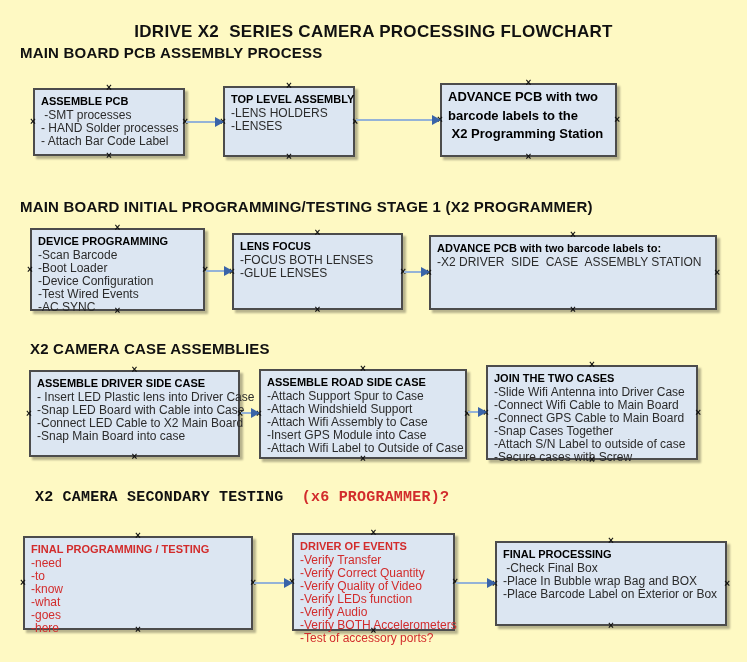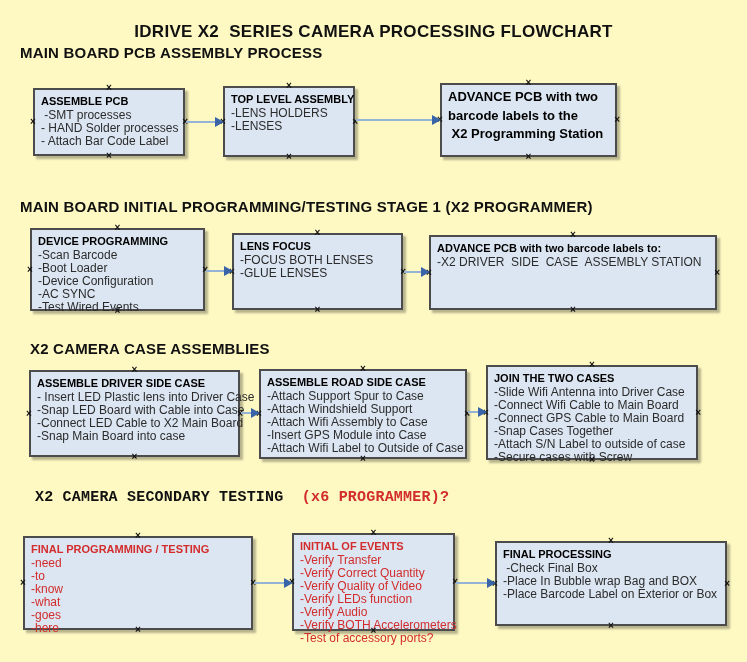--- a/index.html
+++ b/index.html
@@ -84,22 +84,22 @@
     <div class="arrow" style="left: 356px; top: 120px; width: 85px;">
       <div class="shaft" style="width: 78px;"></div>
       <div class="head" style="left: 76px;"></div>
     </div>
     <div class="sec-heading" style="left: 20px; top: 198px;"><span>MAIN BOARD INITIAL PROGRAMMING/TESTING STAGE 1 (X2 PROGRAMMER)</span></div>
     <div class="box" style="left: 30px; top: 228px; width: 175px; height: 83px;">
       <div class="line bold">DEVICE PROGRAMMING</div>
       <div class="line">-Scan Barcode</div>
       <div class="line">-Boot Loader</div>
       <div class="line">-Device Configuration</div>
+      <div class="line">-Test Wired Events</div>
       <div class="line">-AC SYNC</div>
-      <div class="line">-Test Wired Events</div>
       <div class="hnd t">×</div>
       <div class="hnd b">×</div>
       <div class="hnd l">×</div>
       <div class="hnd r">×</div>
     </div>
     <div class="box" style="left: 232px; top: 233px; width: 171px; height: 77px;">
       <div class="line bold">LENS FOCUS</div>
       <div class="line">-FOCUS BOTH LENSES</div>
       <div class="line">-GLUE LENSES</div>
       <div class="hnd t">×</div>
@@ -176,21 +176,21 @@
       <div class="line">-know</div>
       <div class="line">-what</div>
       <div class="line">-goes</div>
       <div class="line">-here</div>
       <div class="hnd t">×</div>
       <div class="hnd b">×</div>
       <div class="hnd l">×</div>
       <div class="hnd r">×</div>
     </div>
     <div class="box red" style="left: 292px; top: 533px; width: 163px; height: 98px;">
-      <div class="line bold">INITIAL OF EVENTS</div>
+      <div class="line bold">DRIVER OF EVENTS</div>
       <div class="line">-Verify Transfer</div>
       <div class="line">-Verify Correct Quantity</div>
       <div class="line">-Verify Quality of Video</div>
       <div class="line">-Verify LEDs function</div>
       <div class="line">-Verify Audio</div>
       <div class="line">-Verify BOTH Accelerometers</div>
       <div class="line">-Test of accessory ports?</div>
       <div class="hnd t">×</div>
       <div class="hnd b">×</div>
       <div class="hnd l">×</div>

